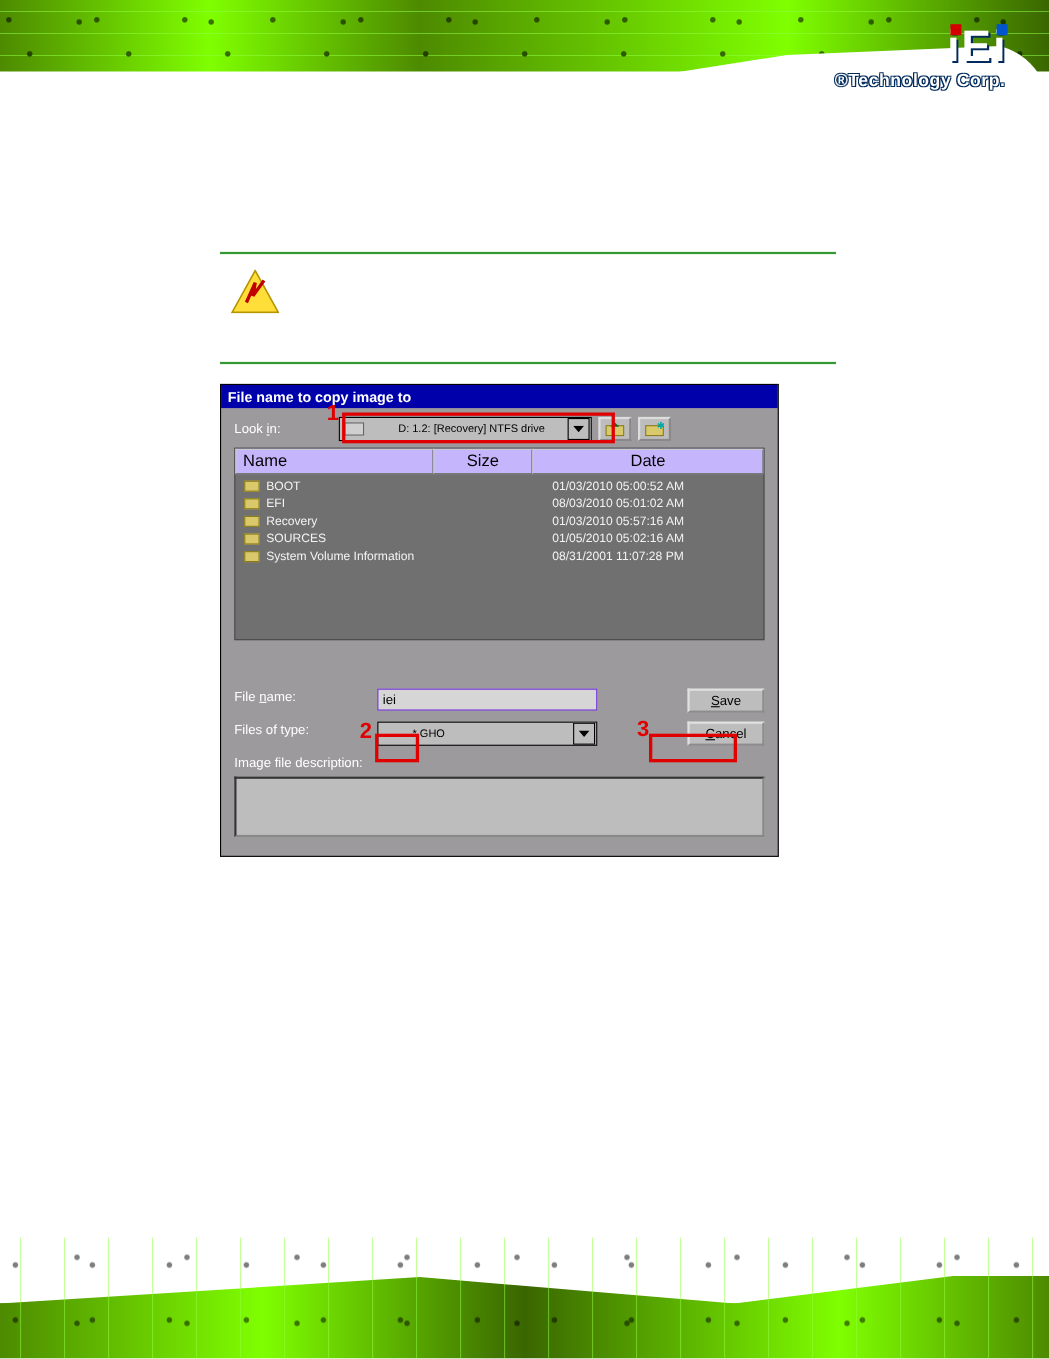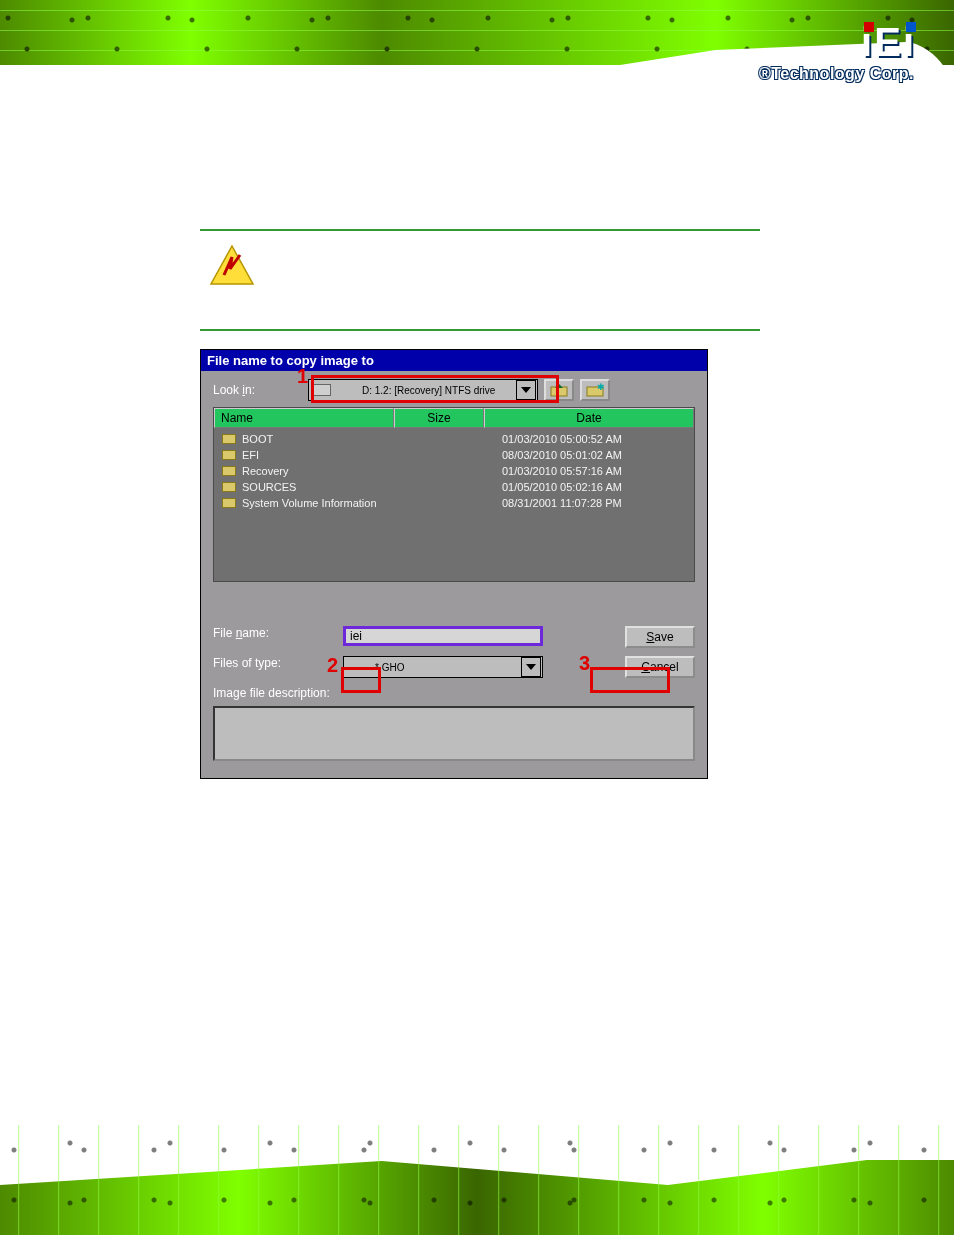--- a/index.html
+++ b/index.html
@@ -75,35 +75,35 @@
   .combo-text { font-size:10px; flex:1; padding-left:2px;margin-left:25px; }
   .combo-btn { width:20px; height:20px; border:1px solid #000; background:#bdbdbd; display:flex; align-items:center; justify-content:center; margin-right:1px; }
   .tool-btn { width:30px; height:22px; background:#bdbdbd; border:2px outset #ddd; margin-left:6px; display:flex; align-items:center; justify-content:center; }
   .redbox { position:absolute; border:3px solid #e10000; pointer-events:none; }
   .rednum { position:absolute; color:#e10000; font-weight:bold; font-size:20px; }
 
   .filelist {
     margin-top:4px; background:#707070; height:175px;
     border:1px solid #4a4a4a; padding:0;
   }
-  .filelist-head { display:flex; background:#22c55e; color:#000; font-size:12px; }
+  .filelist-head { display:flex; background:#c4b5fd; color:#000; font-size:15px; }
   .fh { border:1px outset #ccc; padding:2px 6px; }
   .fh.n { flex:0 0 180px; }
   .fh.s { flex:0 0 90px; text-align:center; }
   .fh.d { flex:1; text-align:center; }
   .filelist-rows { padding:3px 8px; color:#f3f3f3; font-size:11px; }
   .frow { display:flex; height:16px; align-items:center; }
   .folder-ico { width:14px; height:10px; background:#d9c96a; border:1px solid #8a7a1a; margin-right:6px; }
   .fname { flex:0 0 202px; }
   .fsize { flex:0 0 58px; }
   .fdate { flex:1; }
 
   .input-line { display:flex; margin-top:10px; }
   .textinput {
-    height:20px; background:#d6d6d6; border:3px solid #6d28d9; color:#000;
+    height:20px; background:#d6d6d6; border:1px solid #6d28d9; color:#000;
     padding:0 4px; font-size:12px;
   }
   .btn {
     width:70px; height:22px; background:#bdbdbd; border:2px outset #e0e0e0;
     color:#000; font-size:12px; text-align:center; line-height:18px;
   }
   .descbox {
     margin-top:6px; height:55px; background:#bdbdbd; border:2px inset #888;
   }
 

